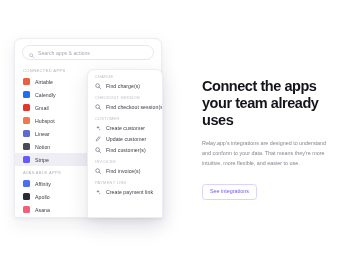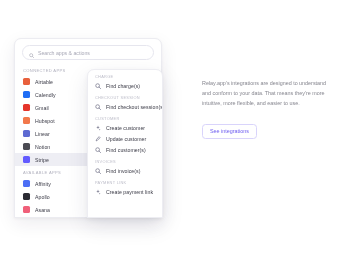--- a/index.html
+++ b/index.html
@@ -325,17 +325,18 @@
               <path d="M8 1.4l1.25 3.6L12.9 6.2 9.25 7.45 8 11.05 6.75 7.45 3.1 6.2l3.65-1.2z"></path>
               <path d="M12.6 10.2l.6 1.6 1.6.6-1.6.6-.6 1.6-.6-1.6-1.6-.6 1.6-.6z"></path>
             </svg>
           </span>
           <span class="cmd-text">Create payment link</span>
         </div>
       </div>
   </div>
 
   <div class="promo">
+    <h1 class="promo-title">Connect the apps your team already uses</h1>
     <p class="promo-body">Relay.app's integrations are designed to understand and conform to your data. That means they're more intuitive, more flexible, and easier to use.</p>
     <button class="promo-btn">See integrations</button>
   </div>
 
 </div>
 
 </body></html>

